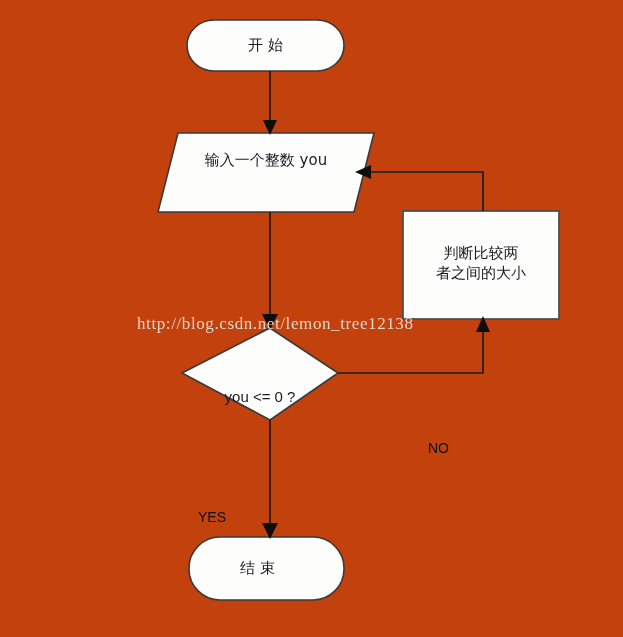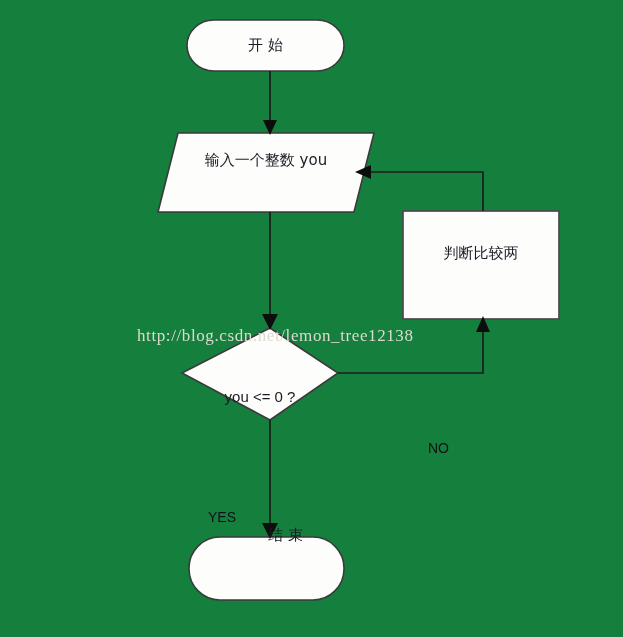--- a/index.html
+++ b/index.html
@@ -7,21 +7,21 @@
     padding: 0;
     background: #f7f6f1;
   }
   body {
     font-family: "Liberation Sans", "DejaVu Sans", sans-serif;
   }
   #canvas {
     position: relative;
     width: 623px;
     height: 637px;
-    background: #15803d;
+    background: #c2410c;
     overflow: hidden;
   }
   #flow-svg {
     position: absolute;
     left: 0;
     top: 0;
     width: 623px;
     height: 637px;
   }
   .shape-fill {
@@ -58,21 +58,21 @@
   .edge-label {
     position: absolute;
     color: #111118;
     font-size: 14px;
     font-family: "Liberation Sans", "DejaVu Sans", sans-serif;
     margin-top: 44px;
   }
   .watermark {
     position: absolute;
     left: 137px;
-    top: 326px;
+    top: 314px;
     font-family: "Liberation Serif", "DejaVu Serif", serif;
     font-size: 17px;
     letter-spacing: 0.6px;
     color: #ddd9d0;
     white-space: nowrap;
     pointer-events: none;
     user-select: none;
   }
 </style>
 </head>
@@ -118,25 +118,26 @@
     </g>
 
   </svg>
 
   <div class="node-label cjk" style="left:187px; top:35px; width:157px;">开 始</div>
 
   <div class="node-label cjk" style="left:166px; top:150px; width:200px;">输入一个整数 you</div>
 
   <div style="position:absolute; left:403px; top:243px; width:156px; text-align:center;">
     <div class="node-label cjk" style="position:static; width:100%;">判断比较两</div>
+    <div class="node-label cjk" style="position:static; width:100%;">者之间的大小</div>
   </div>
 
   <div class="node-label" style="left:182px; top:363px; width:156px;margin-top:24px;">you &lt;= 0 ?</div>
 
-  <div class="node-label cjk" style="left:189px; top:525px; width:137px;padding-left:28px;">结 束</div>
+  <div class="node-label cjk" style="left:189px; top:558px; width:137px;">结 束</div>
 
   <div class="edge-label" style="left:428px; top:396px;">NO</div>
 
-  <div class="edge-label" style="left:208px; top:465px;">YES</div>
+  <div class="edge-label" style="left:198px; top:465px;">YES</div>
 
   <div class="watermark">http://blog.csdn.net/lemon_tree12138</div>
 
 </div>
 
 </body></html>

